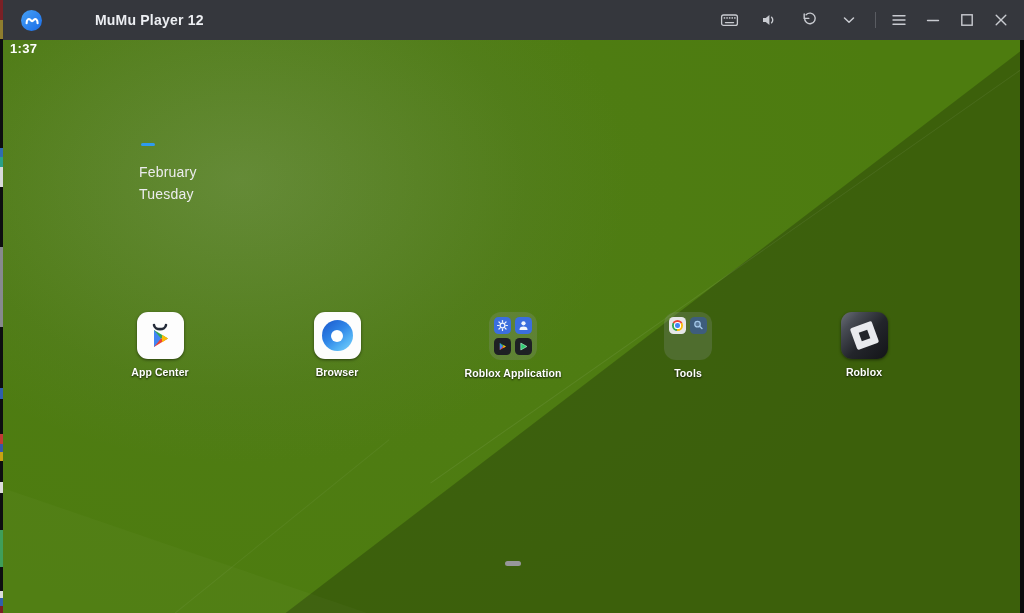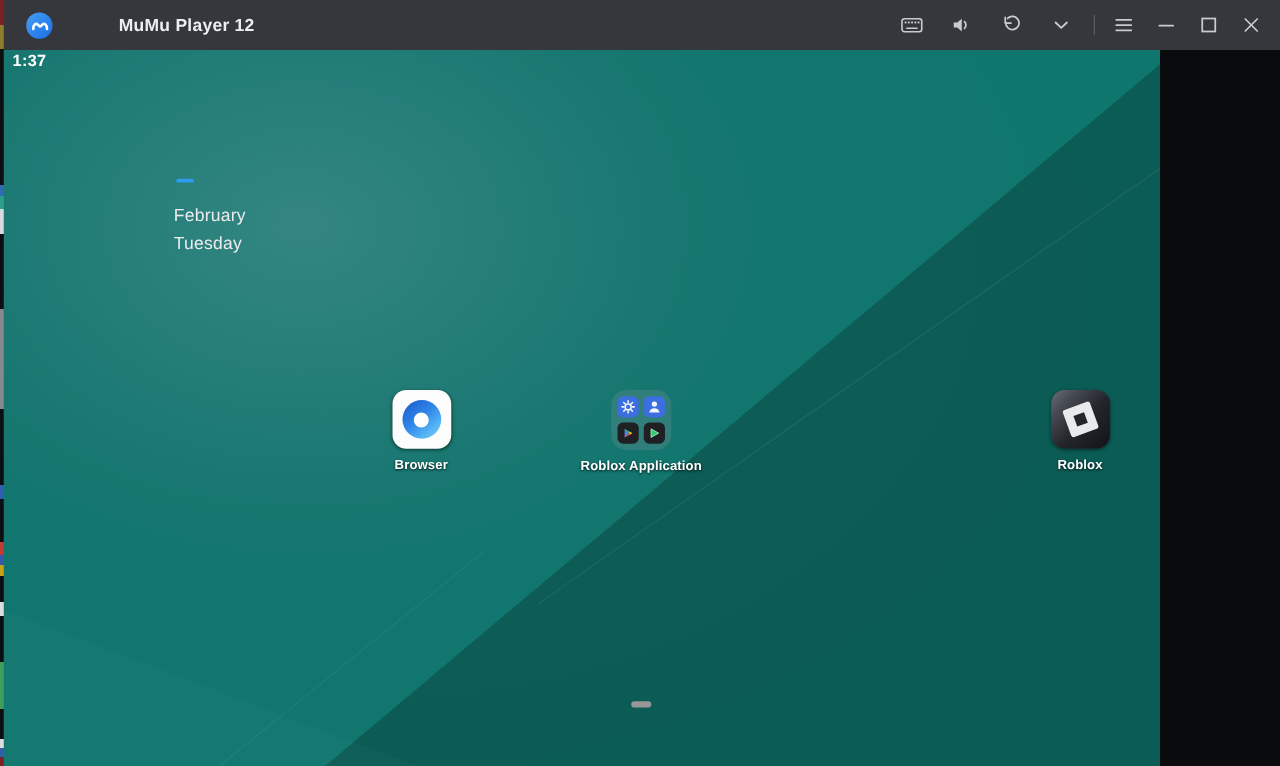--- a/index.html
+++ b/index.html
@@ -21,21 +21,21 @@
   .win-title{margin-left:10px;font-size:14px;font-weight:700;color:#eceef2;letter-spacing:.2px;}
   .tb-controls{margin-left:auto;display:flex;align-items:center;gap:4px;margin-right:8px;height:40px;}
   .tb-btn{
     background:transparent;border:none;padding:0;margin:0;width:36px;height:40px;
     display:flex;align-items:center;justify-content:center;cursor:pointer;
   }
   .tb-btn.narrow{width:30px;}
   .tb-divider{width:1px;height:16px;background:#5a5c62;margin:0 4px;}
   .tb-btn svg{display:block;}
   
-  .screen{position:absolute;top:40px;left:0;width:928px;height:573px;overflow:hidden;background:#0f766e;}
+  .screen{position:absolute;top:40px;left:0;width:1020px;height:573px;overflow:hidden;background:#4d7c0f;}
   .wp{position:absolute;inset:0;pointer-events:none;}
   .wp-glow{
     background:
       radial-gradient(520px 380px at 240px 140px, rgba(205,210,220,0.17), rgba(140,145,155,0.05) 55%, rgba(0,0,0,0) 75%),
       radial-gradient(900px 620px at 30% 30%, rgba(120,125,135,0.06), rgba(0,0,0,0) 70%);
   }
   .wp-dark{
     background:rgba(0,0,0,0.22);
     clip-path:polygon(100% 2%,100% 100%,28% 100%);
   }
@@ -183,20 +183,32 @@
     <div class="wp-line wp-line-b"></div>
 
     <div class="clock">1:37</div>
 
     <div class="date-widget">
       <div class="dw-dash" style="background:#2e9bef;"></div>
       <div class="dw-month">February</div>
       <div class="dw-weekday">Tuesday</div>
     </div>
 
+    <div class="app" style="left:95px;">
+      <div class="tile white">
+        <svg width="34" height="34" viewBox="0 0 34 34">
+          <path d="M11,6 C11.5,11.5 22.5,11.5 23,6" fill="none" stroke="#232a38" stroke-width="2.6" stroke-linecap="round"></path>
+          <polygon points="11,11 25,19.5 11,19.5" fill="#34a853"></polygon>
+          <polygon points="11,19.5 25,19.5 11,28" fill="#ea4335"></polygon>
+          <polygon points="11,11 18,19.5 11,28" fill="#4285f4"></polygon>
+          <polygon points="19,15.8 25,19.5 19,23.2" fill="#fbbc05"></polygon>
+        </svg>
+      </div>
+      <div class="app-label">App Center</div>
+    </div>
 
     <div class="app" style="left:272px;">
       <div class="tile white">
         <div class="browser-ring"></div>
       </div>
       <div class="app-label">Browser</div>
     </div>
 
     <div class="app" style="left:448px;">
       <div class="folder-tile">
@@ -229,20 +241,34 @@
         </div>
         <div class="mini dark">
           <svg width="13" height="13" viewBox="0 0 17 17">
             <polygon points="5,4 5,13 13,8.5" fill="#2ecc71" stroke="#bdf2d6" stroke-width="0.8" stroke-linejoin="round"></polygon>
           </svg>
         </div>
       </div>
       <div class="app-label">Roblox Application</div>
     </div>
 
+    <div class="app" style="left:623px;">
+      <div class="folder-tile">
+        <div class="mini light">
+          <div class="chrome-ball"></div>
+        </div>
+        <div class="mini steel">
+          <svg width="15" height="15" viewBox="0 0 17 17">
+            <circle cx="7.4" cy="7" r="3.1" fill="rgba(170,205,240,0.25)" stroke="#a3c8ea" stroke-width="1.4"></circle>
+            <path d="M9.7,9.3 L12.4,12" stroke="#a3c8ea" stroke-width="1.6" stroke-linecap="round"></path>
+          </svg>
+        </div>
+      </div>
+      <div class="app-label">Tools</div>
+    </div>
 
     <div class="app" style="left:799px;">
       <div class="tile roblox">
         <div class="rbx-outer">
             <div class="rbx-hole"></div>
           </div>
       </div>
       <div class="app-label">Roblox</div>
     </div>
 

